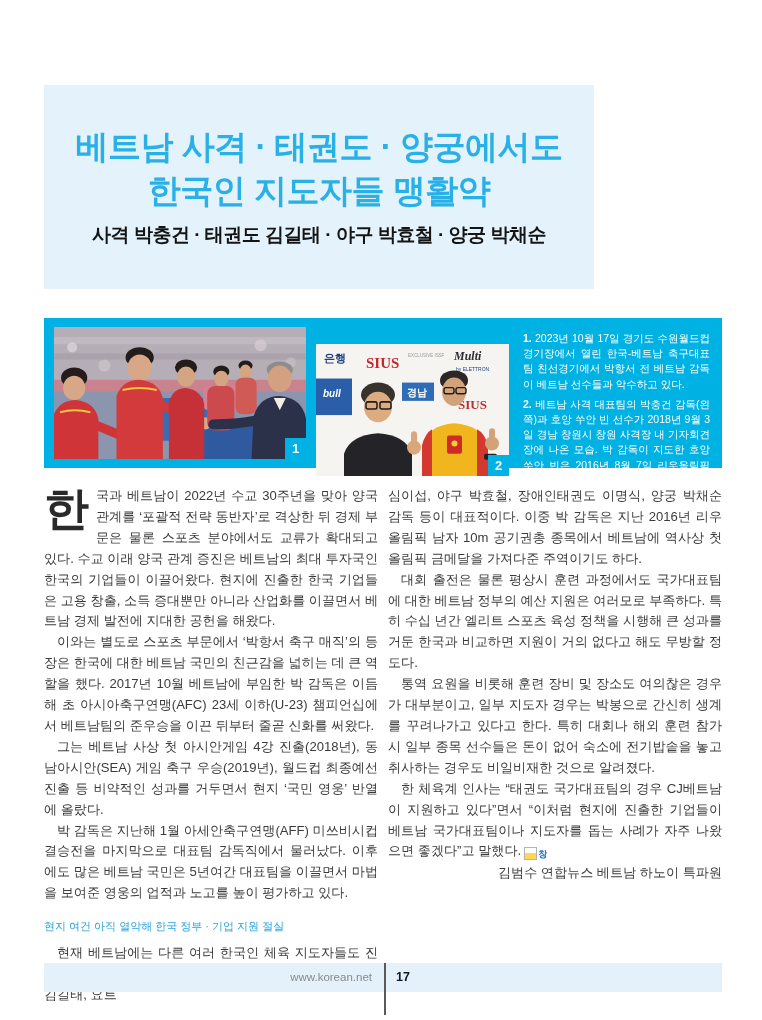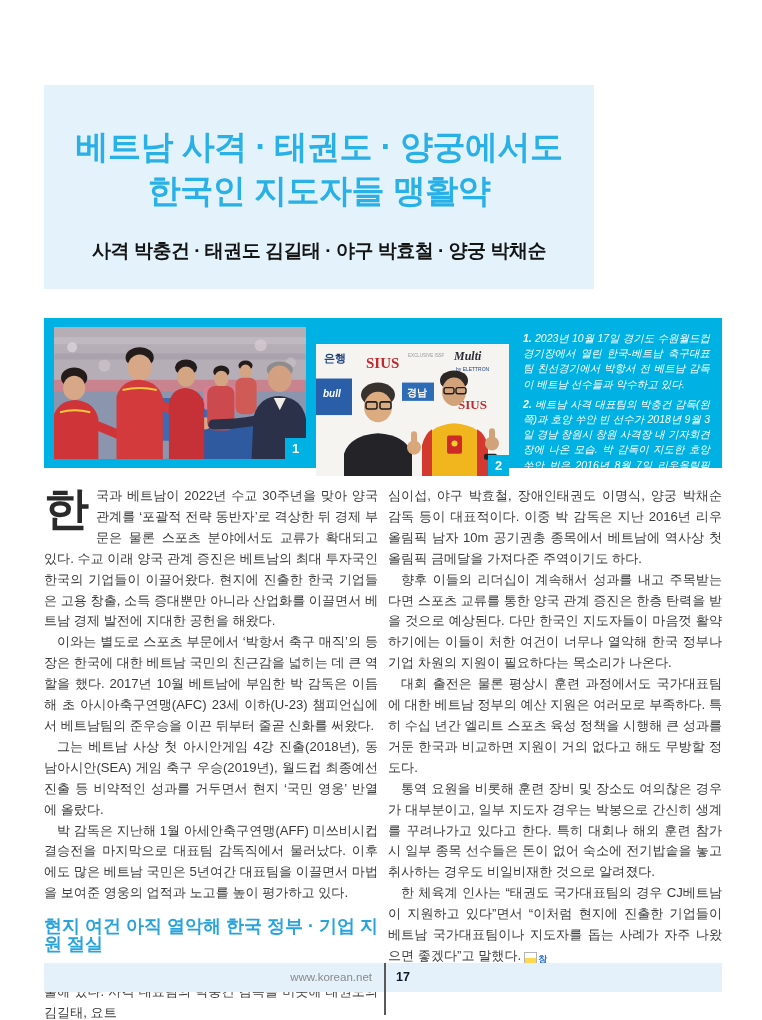--- a/index.html
+++ b/index.html
@@ -5,45 +5,45 @@
   * { margin:0; padding:0; box-sizing:border-box; }
   html,body { background:#fff; }
   body { font-family:"Liberation Sans","DejaVu Sans",sans-serif; }
   .page { position:relative; width:762px; height:1020px; background:#fff; overflow:hidden; }
 
   
   .header-band { position:absolute; left:44px; top:85px; width:550px; height:204px;
                  background:#e4f3fb; text-align:center; }
   .title-line { font-weight:700; color:#29b0e7; font-size:33px; line-height:44px; letter-spacing:-0.5px; }
   .title-line.first { padding-top:40px; }
-  .header-subtitle { margin-top:25px; font-weight:700; color:#141414; font-size:19px; letter-spacing:-0.5px; }
+  .header-subtitle { margin-top:9px; font-weight:700; color:#141414; font-size:19px; letter-spacing:-0.5px; }
 
   
   .photo-strip { position:absolute; left:44px; top:318px; width:678px; height:150px;
                  background:#00b1e4; display:flex; padding:9px 10px; gap:10px; }
   .photo-frame { position:relative; height:132px; overflow:hidden; }
   .photo-frame.one { width:252px; }
   .photo-frame.two { width:193px;margin-top:17px; }
   .photo-frame svg { display:block; width:100%; height:100%; }
   .photo-badge { position:absolute; right:0; bottom:0; width:21px; height:21px; background:#00b1e4;
                  color:#fff; font-weight:700; font-size:13px; line-height:21px; text-align:center; }
   .strip-caption { flex:1; color:#fff; font-size:10.5px; line-height:15.2px; text-align:justify;
-                   padding:4px 2px 0 4px;font-style:italic; }
+                   padding:4px 2px 0 4px; }
   .strip-caption p { margin-bottom:5px; }
   .cap-num { font-weight:700; }
 
   
   .article { position:absolute; left:44px; top:486px; width:678px; display:flex; gap:10px;
              color:#3b3b3b; font-size:13.1px; line-height:20.9px; text-align:justify; }
   .col { width:334px; }
   .col p { text-indent:13px; }
   .col p.noindent { text-indent:0; }
   .dropcap { float:left; font-size:45px; line-height:39px; font-weight:700; color:#2a2a2a;
              margin:3px 7px 0 0; }
-  .subhead { font-weight:700; color:#29a3dc; font-size:18px; line-height:18px;
+  .subhead { font-weight:400; color:#29a3dc; font-size:11px; line-height:18px;
              margin:13px 0 8px; text-indent:0 !important; }
   .byline { text-align:right; text-indent:0 !important; margin-top:1px; }
   .endmark { display:inline-block; width:13px; height:13px; border:1px solid #b3b3b3;
              background:linear-gradient(#ffffff 42%, #ffd84d 42%); color:#1f6bd0;
              font-size:9px; line-height:12px; text-align:center; font-weight:700;
              vertical-align:-2px; margin-left:3px; }
 
   
   .footer-bar { position:absolute; left:44px; top:963px; width:678px; height:29px; background:#e4f1fa;text-decoration:underline; }
   .footer-url { position:absolute; left:0; top:0; width:328px; height:29px; line-height:29px;
@@ -160,21 +160,20 @@
     <div class="col">
       <p class="noindent"><span class="dropcap">한</span><span>국과 베트남이 2022년 수교 30주년을 맞아 양국 관계를 ‘포괄적 전략 동반자’로 격상한 뒤 경제 부문은 물론 스포츠 분야에서도 교류가 확대되고 있다. 수교 이래 양국 관계 증진은 베트남의 최대 투자국인 한국의 기업들이 이끌어왔다. 현지에 진출한 한국 기업들은 고용 창출, 소득 증대뿐만 아니라 산업화를 이끌면서 베트남 경제 발전에 지대한 공헌을 해왔다.</span></p>
       <p>이와는 별도로 스포츠 부문에서 ‘박항서 축구 매직’의 등장은 한국에 대한 베트남 국민의 친근감을 넓히는 데 큰 역할을 했다. 2017년 10월 베트남에 부임한 박 감독은 이듬해 초 아시아축구연맹(AFC) 23세 이하(U-23) 챔피언십에서 베트남팀의 준우승을 이끈 뒤부터 줄곧 신화를 써왔다.</p>
       <p>그는 베트남 사상 첫 아시안게임 4강 진출(2018년), 동남아시안(SEA) 게임 축구 우승(2019년), 월드컵 최종예선 진출 등 비약적인 성과를 거두면서 현지 ‘국민 영웅’ 반열에 올랐다.</p>
       <p>박 감독은 지난해 1월 아세안축구연맹(AFF) 미쓰비시컵 결승전을 마지막으로 대표팀 감독직에서 물러났다. 이후에도 많은 베트남 국민은 5년여간 대표팀을 이끌면서 마법을 보여준 영웅의 업적과 노고를 높이 평가하고 있다.</p>
       <p class="subhead">현지 여건 아직 열악해 한국 정부 · 기업 지원 절실</p>
       <p>현재 베트남에는 다른 여러 한국인 체육 지도자들도 진출해 있다. 사격 대표팀의 박충건 감독을 비롯해 태권도의 김길태, 요트</p>
     </div>
     <div class="col">
       <p class="noindent">심이섭, 야구 박효철, 장애인태권도 이명식, 양궁 박채순 감독 등이 대표적이다. 이중 박 감독은 지난 2016년 리우 올림픽 남자 10m 공기권총 종목에서 베트남에 역사상 첫 올림픽 금메달을 가져다준 주역이기도 하다.</p>
-      <p>향후 이들의 리더십이 계속해서 성과를 내고 주목받는다면 스포츠 교류를 통한 양국 관계 증진은 한층 탄력을 받을 것으로 예상된다. 다만 한국인 지도자들이 마음껏 활약하기에는 이들이 처한 여건이 너무나 열악해 한국 정부나 기업 차원의 지원이 필요하다는 목소리가 나온다.</p>
       <p>대회 출전은 물론 평상시 훈련 과정에서도 국가대표팀에 대한 베트남 정부의 예산 지원은 여러모로 부족하다. 특히 수십 년간 엘리트 스포츠 육성 정책을 시행해 큰 성과를 거둔 한국과 비교하면 지원이 거의 없다고 해도 무방할 정도다.</p>
       <p>통역 요원을 비롯해 훈련 장비 및 장소도 여의찮은 경우가 대부분이고, 일부 지도자 경우는 박봉으로 간신히 생계를 꾸려나가고 있다고 한다. 특히 대회나 해외 훈련 참가 시 일부 종목 선수들은 돈이 없어 숙소에 전기밥솥을 놓고 취사하는 경우도 비일비재한 것으로 알려졌다.</p>
       <p><span>한 체육계 인사는 “태권도 국가대표팀의 경우 CJ베트남이 지원하고 있다”면서 “이처럼 현지에 진출한 기업들이 베트남 국가대표팀이나 지도자를 돕는 사례가 자주 나왔으면 좋겠다”고 말했다.</span><span class="endmark">창</span></p>
       <p class="byline">김범수 연합뉴스 베트남 하노이 특파원</p>
     </div>
   </div>
 
   <div class="footer-bar">
     <div class="footer-url">www.korean.net</div>
     <div class="footer-divider"></div>

